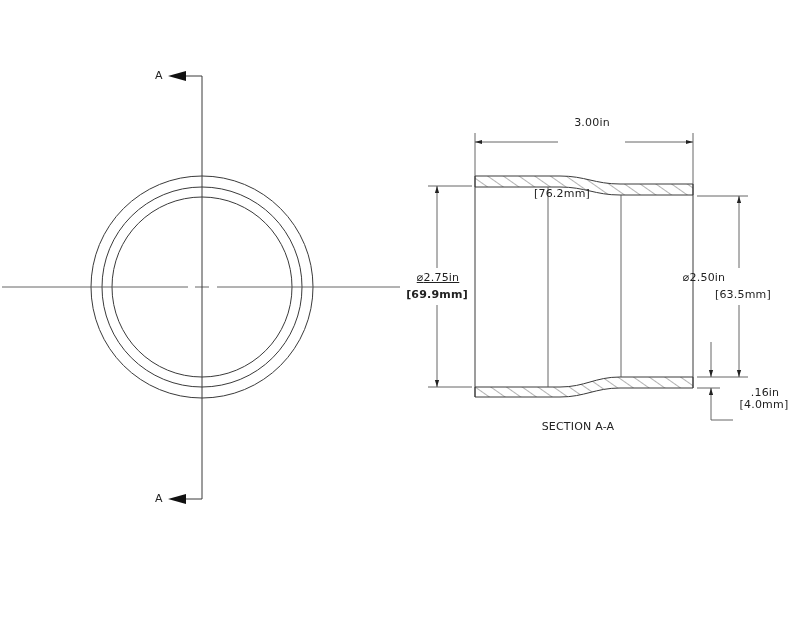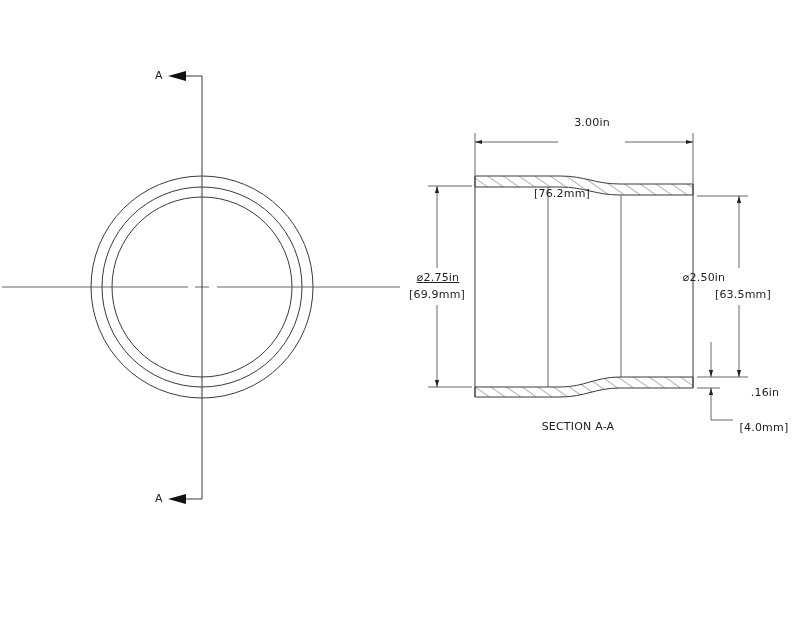--- a/index.html
+++ b/index.html
@@ -84,23 +84,23 @@
 
 <div class="lbl" style="left:155px; top:69px;">A</div>
 <div class="lbl" style="left:155px; top:492px;">A</div>
 
 <div class="lbl" style="left:562px; top:116px; width:60px;">3.00in</div>
 <div class="lbl" style="left:528px; top:143px; width:68px;margin-top:44px;">[76.2mm]</div>
 
 <div class="lbl" style="left:407px; top:271px; width:62px;text-decoration:underline;">
   <span>⌀</span><span>2.75in</span>
 </div>
-<div class="lbl" style="left:405px; top:288px; width:64px;">[69.9mm]</div>
+<div class="lbl" style="left:405px; top:288px; width:64px;font-weight:bold;">[69.9mm]</div>
 
 <div class="lbl" style="left:673px; top:271px; width:62px;">
   <span>⌀</span><span>2.50in</span>
 </div>
 <div class="lbl" style="left:707px; top:288px; width:64px;text-align:right;">[63.5mm]</div>
 
 <div class="lbl" style="left:742px; top:386px; width:46px;">.16in</div>
-<div class="lbl" style="left:737px; top:421px; width:54px;">[4.0mm]</div>
+<div class="lbl" style="left:737px; top:398px; width:54px;">[4.0mm]</div>
 
 <div class="lbl" style="left:537px; top:420px; width:82px;">SECTION A-A</div>
 
 </body></html>

